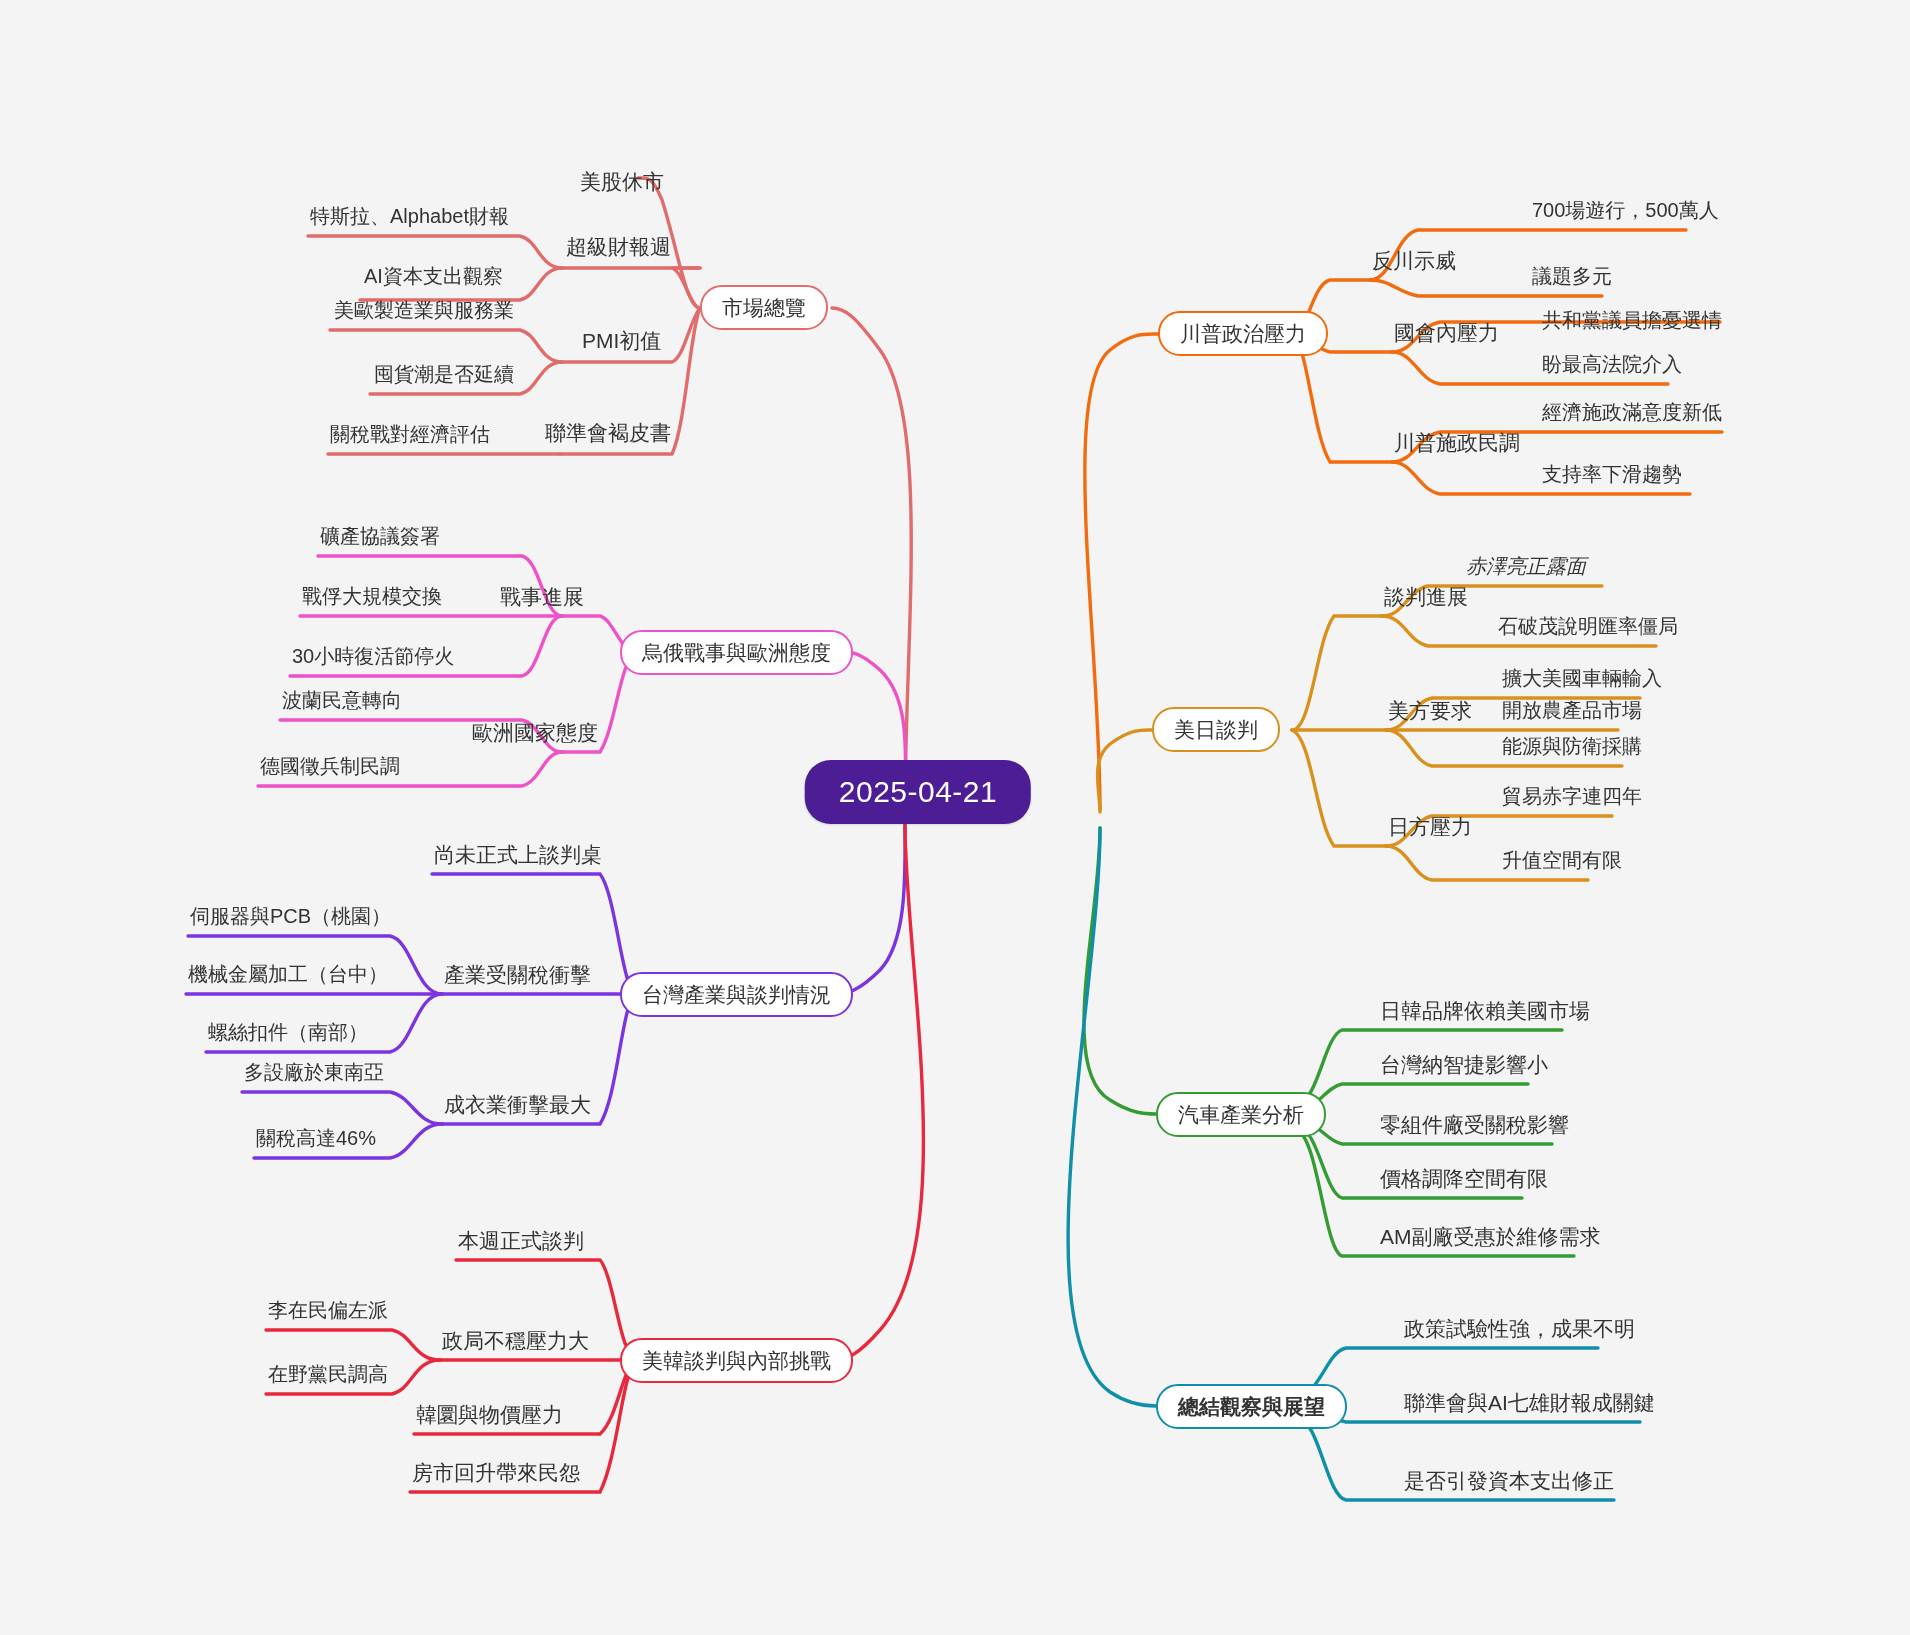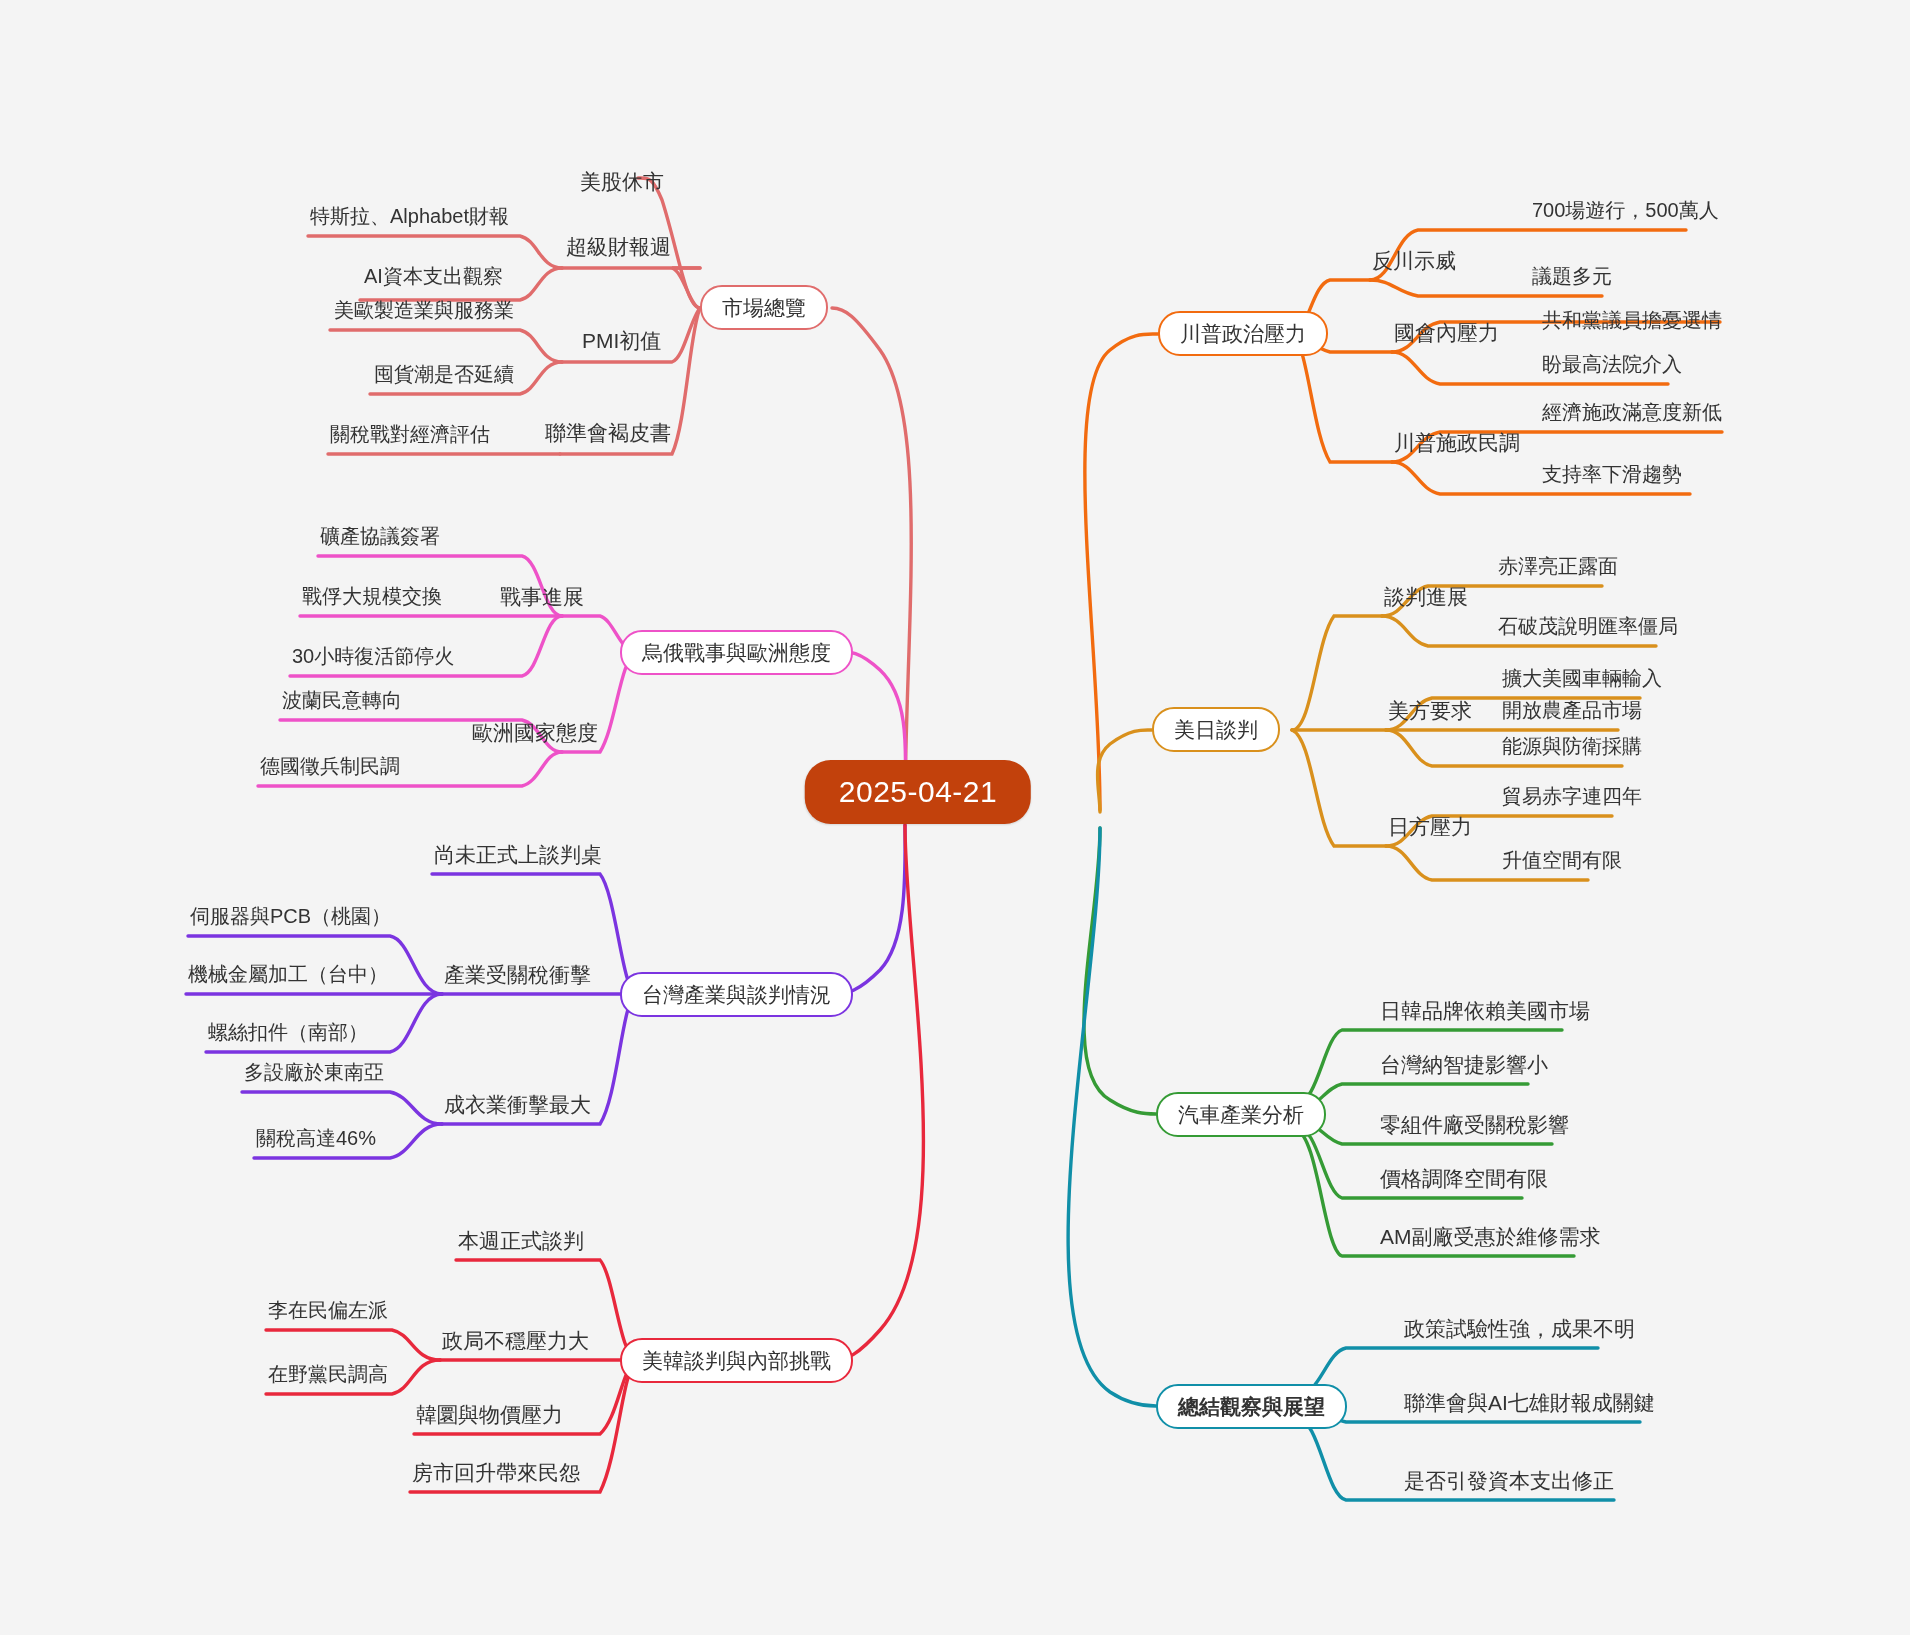--- a/index.html
+++ b/index.html
@@ -10,21 +10,21 @@
     overflow:hidden;
     position:relative;
   }
   #canvas{position:absolute;inset:0;width:1910px;height:1635px;}
   svg#links{position:absolute;left:0;top:0;width:1910px;height:1635px;pointer-events:none;}
 
   .node{position:absolute;white-space:nowrap;}
 
   
   .root{
-    background:#c2410c;
+    background:#4c1d95;
     color:#ffffff;
     font-size:30px;
     padding:15px 34px;
     border-radius:26px;
     letter-spacing:.5px;
     box-shadow:0 1px 2px rgba(0,0,0,.12);
   }
 
   
   .l1{
@@ -235,21 +235,21 @@
   <div class="node l3" style="left:1538px;top:354px;">盼最高法院介入</div>
   <div class="node l3" style="left:1538px;top:402px;">經濟施政滿意度新低</div>
   <div class="node l3" style="left:1538px;top:464px;">支持率下滑趨勢</div>
 
   <div class="node l1 c-amber" style="left:1152px;top:707px;">美日談判</div>
 
   <div class="node l2" style="left:1380px;top:586px;">談判進展</div>
   <div class="node l2" style="left:1384px;top:700px;">美方要求</div>
   <div class="node l2" style="left:1384px;top:816px;">日方壓力</div>
 
-  <div class="node l3" style="left:1494px;top:556px;">赤澤亮正露面</div>
+  <div class="node l3" style="left:1462px;top:556px;font-style:italic;">赤澤亮正露面</div>
   <div class="node l3" style="left:1494px;top:616px;">石破茂說明匯率僵局</div>
   <div class="node l3" style="left:1498px;top:668px;">擴大美國車輛輸入</div>
   <div class="node l3" style="left:1498px;top:700px;">開放農產品市場</div>
   <div class="node l3" style="left:1498px;top:736px;">能源與防衛採購</div>
   <div class="node l3" style="left:1498px;top:786px;">貿易赤字連四年</div>
   <div class="node l3" style="left:1498px;top:850px;">升值空間有限</div>
 
   <div class="node l1 c-green" style="left:1156px;top:1092px;">汽車產業分析</div>
 
   <div class="node l2" style="left:1376px;top:1000px;">日韓品牌依賴美國市場</div>

